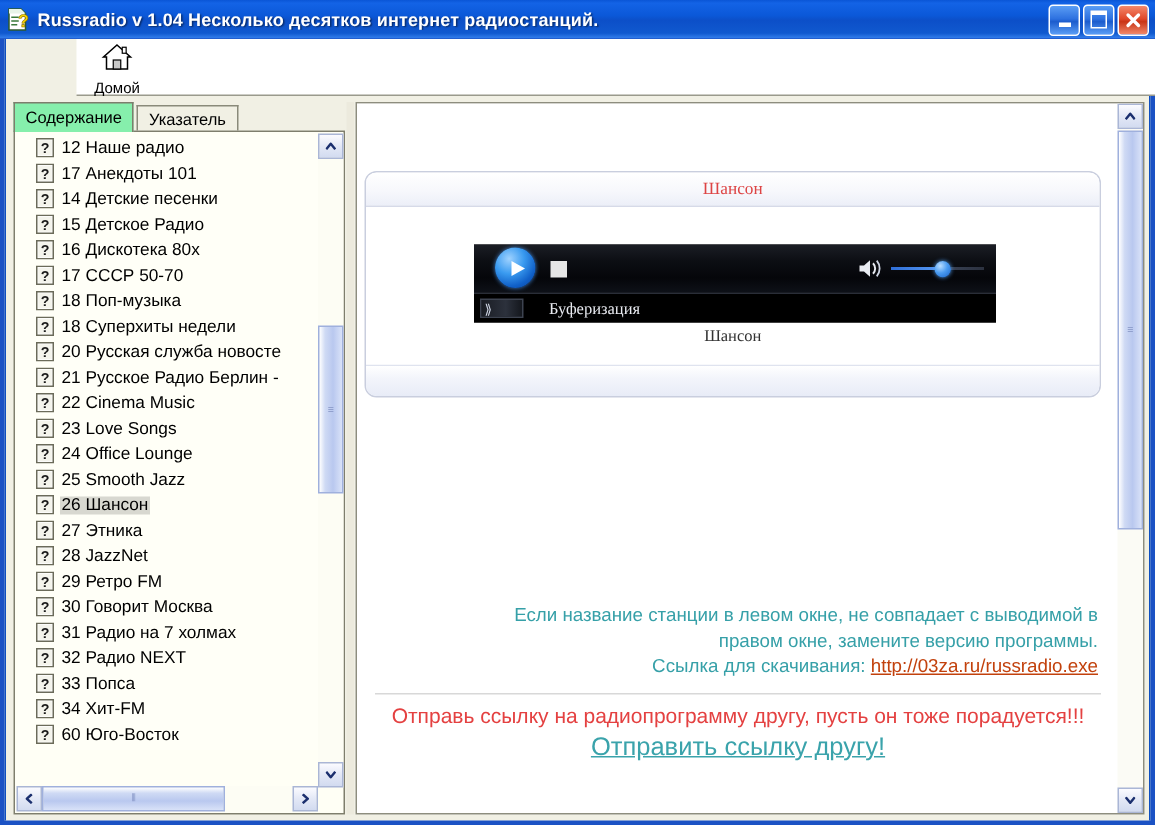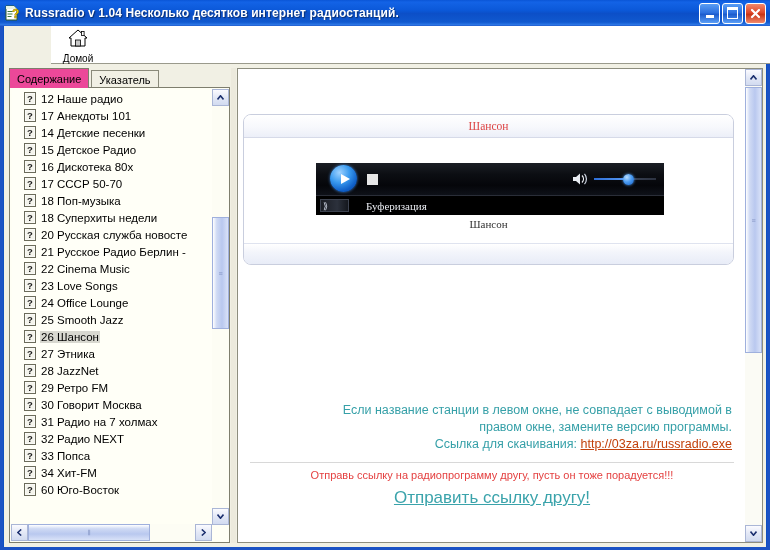--- a/index.html
+++ b/index.html
@@ -106,21 +106,21 @@
     display: flex; align-items: center;
     background: #f1f0e4;
     border: 1px solid #8a8a7a;
     border-bottom: none;
     box-sizing: border-box;
     margin-right: 2px;
     position: relative;
   }
   .tab.active {
     height: 20px;
-    background: #ec4899;
+    background: #86efac;
     border-color: #7d7d6c;
     z-index: 3;
   }
 
   #tree-box {
     position: absolute; left: 0; top: 19px;
     width: 221px; height: 456px;
     background: #fffff5;
     border: 1px solid #7e7e6d;
     box-sizing: border-box;
@@ -339,21 +339,21 @@
   #divider {
     position: absolute; left: 12px; top: 393px;
     width: 484px; height: 1px;
     background: #d8d8d8;
   }
   #promo {
     position: absolute; left: 0px; top: 400px;
     width: 508px;
     text-align: center;
     color: #e44141;
-    font-size: 11px;
+    font-size: 14px;
   }
   #share-link {
     position: absolute; left: 0px; top: 419px;
     width: 508px;
     text-align: center;
   }
   #share-link a {
     color: #3aa3ab;
     font-size: 17px;
     text-decoration: underline;

